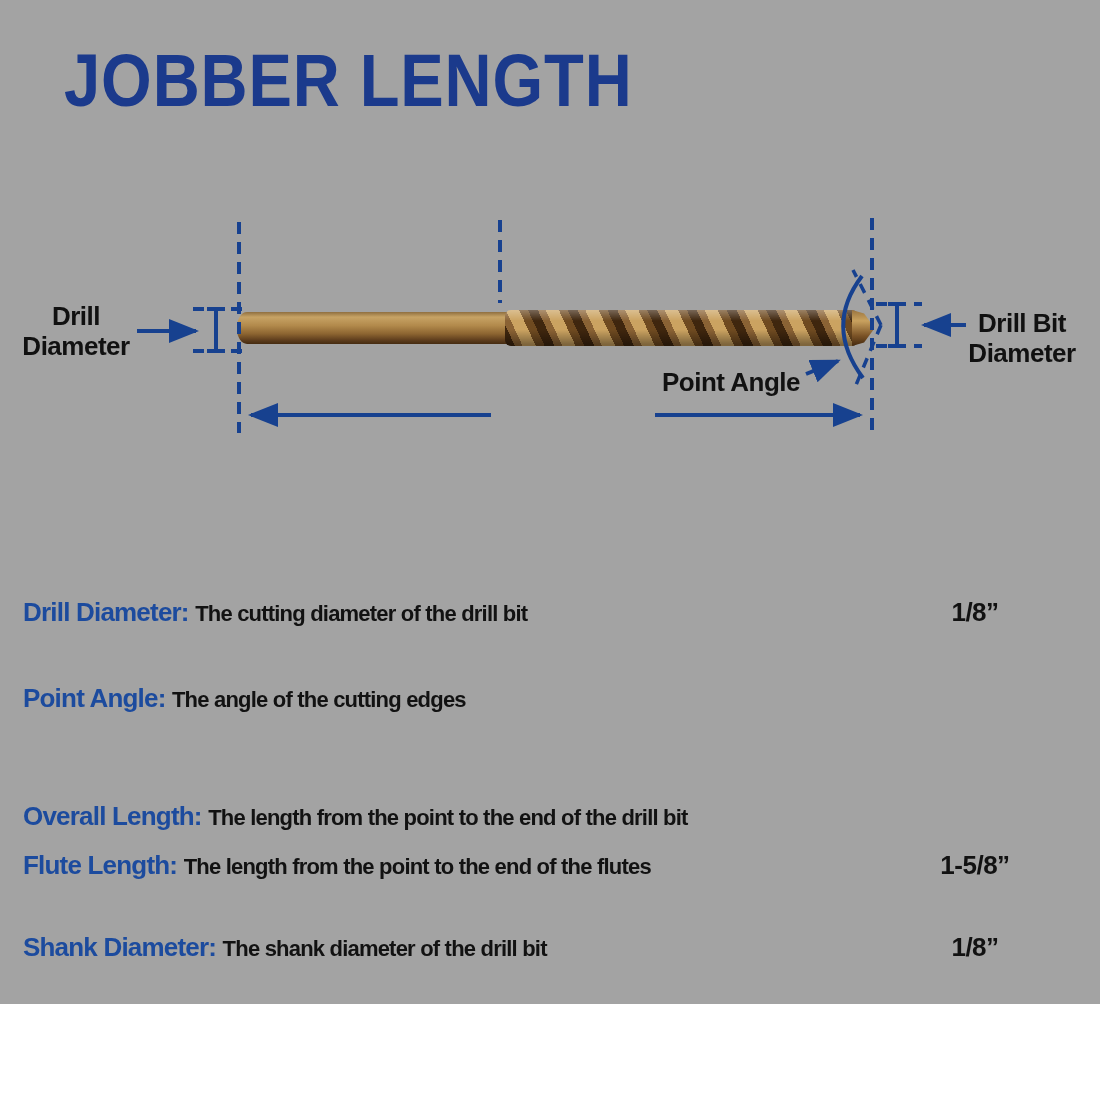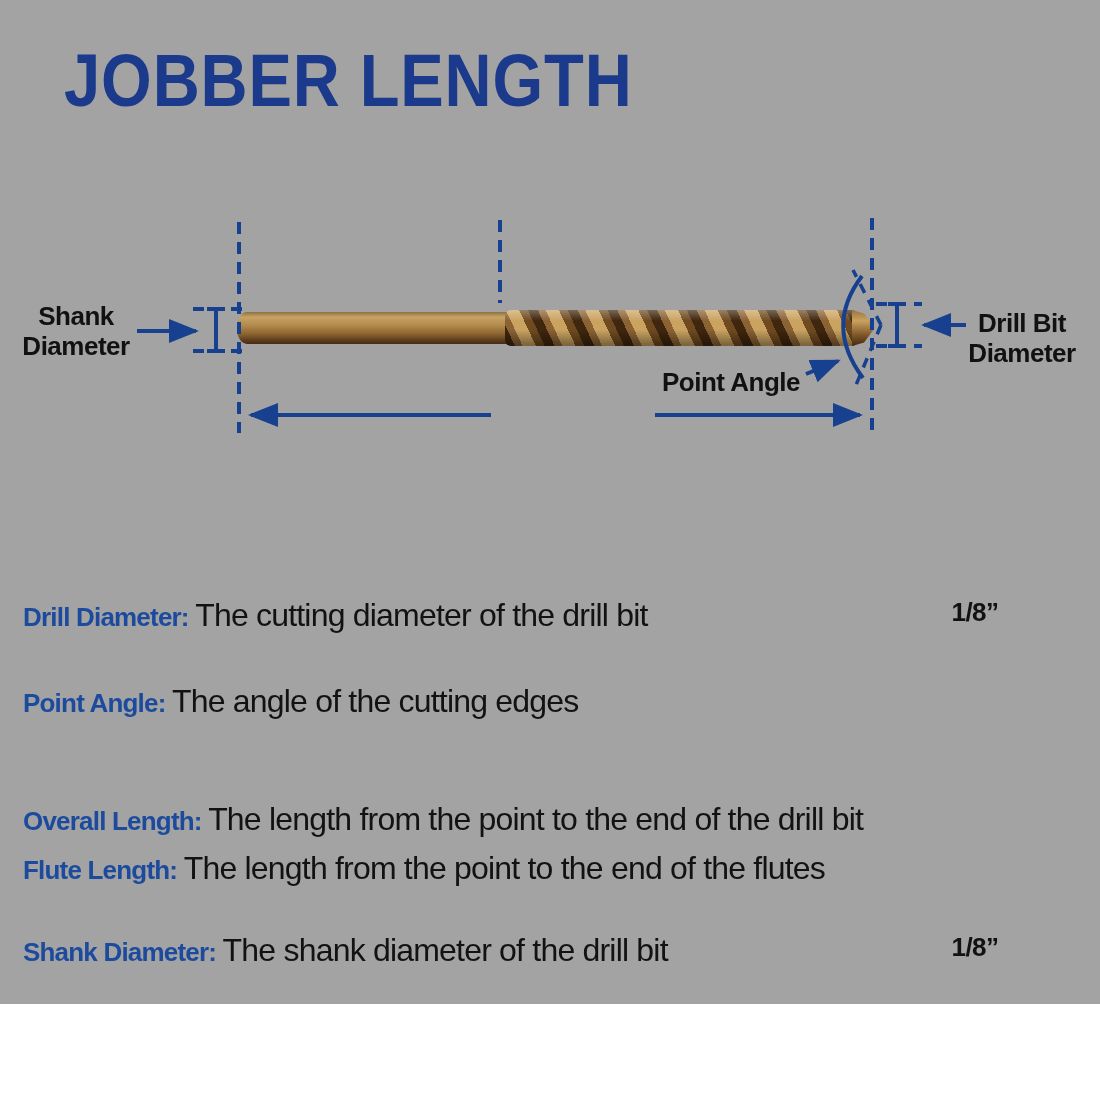--- a/index.html
+++ b/index.html
@@ -41,21 +41,21 @@
   .bit-tip{
     position:absolute;left:852px;top:310px;width:22px;height:36px;
     background:linear-gradient(to bottom,#9a743f 0%,#c9a25f 30%,#7a5226 72%,#43290f 100%);
     clip-path:polygon(0% 0%,55% 10%,100% 47%,100% 53%,55% 90%,0% 100%);
   }
   svg.overlay{position:absolute;left:0;top:0;}
   
   .specs{position:absolute;left:0;top:0;width:1100px;}
   .spec-row{position:absolute;left:23px;right:0;height:34px;white-space:nowrap;}
   .spec-row .lab{color:#1c4b9e;font-weight:bold;font-size:26px;letter-spacing:-0.8px;}
-  .spec-row .desc{color:#121212;font-weight:normal;font-size:32px;letter-spacing:-0.8px;}
+  .spec-row .desc{color:#121212;font-weight:bold;font-size:22px;letter-spacing:-0.8px;}
   .spec-row .val{
     position:absolute;left:837px;top:0;width:230px;text-align:center;
     color:#121212;font-weight:bold;font-size:26px;letter-spacing:-0.5px;
   }
   .r0{top:597px;}.r1{top:683px;}.r2{top:769px;margin-top:32px;}.r3{top:850px;}.r4{top:932px;}
 </style>
 </head>
 <body>
 
 <div id="stage">
@@ -102,21 +102,21 @@
         <line x1="881" y1="325" x2="853" y2="270"></line>
         <line x1="881" y1="325" x2="856" y2="385"></line>
       </g>
       <line x1="806" y1="374" x2="838" y2="361" stroke="#17418f" stroke-width="4" marker-end="url(#ah)"></line>
 
       <line x1="491" y1="415" x2="251" y2="415" stroke="#17418f" stroke-width="4" marker-end="url(#ah)"></line>
       <line x1="655" y1="415" x2="860" y2="415" stroke="#17418f" stroke-width="4" marker-end="url(#ah)"></line>
     </svg>
 
     <div class="diag-label lbl-shank">
-      <div>Shank</div>
+      <div>Drill</div>
       <div>Diameter</div>
     </div>
     <div class="diag-label lbl-point">Point Angle</div>
     <div class="diag-label lbl-bitdia">
       <div>Drill Bit</div>
       <div>Diameter</div>
     </div>
   </div>
 
   <div class="specs">
@@ -133,20 +133,21 @@
     </div>
 
     <div class="spec-row r2">
       <span class="lab">Overall Length: </span>
       <span class="desc">The length from the point to the end of the drill bit</span>
     </div>
 
     <div class="spec-row r3">
       <span class="lab">Flute Length: </span>
       <span class="desc">The length from the point to the end of the flutes</span>
+      <span class="val">1-5/8”</span>
     </div>
 
     <div class="spec-row r4">
       <span class="lab">Shank Diameter: </span>
       <span class="desc">The shank diameter of the drill bit</span>
       <span class="val">1/8”</span>
     </div>
 
   </div>
 </div>

